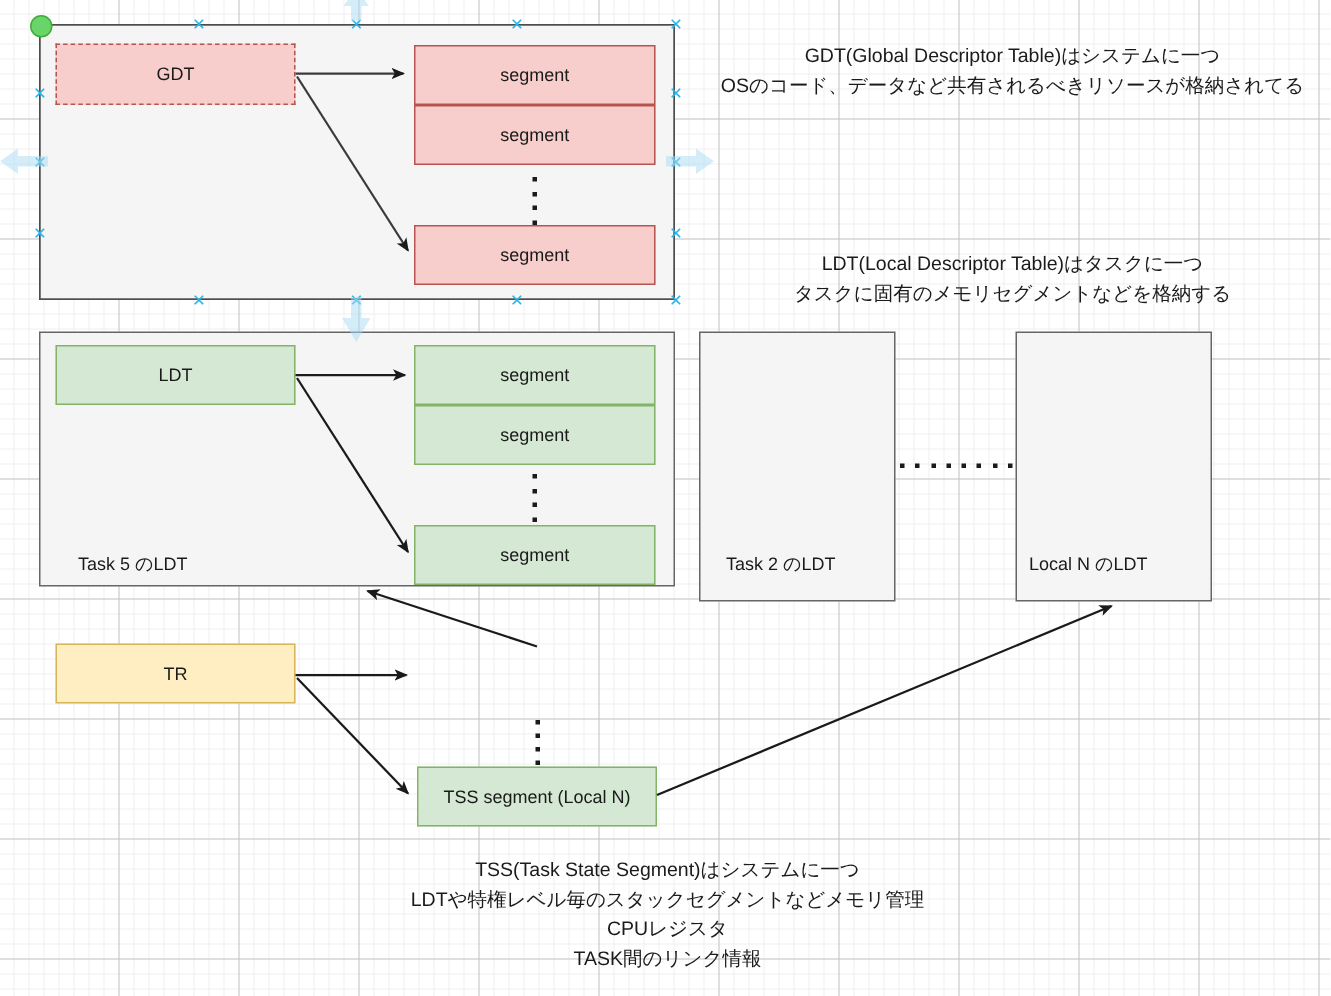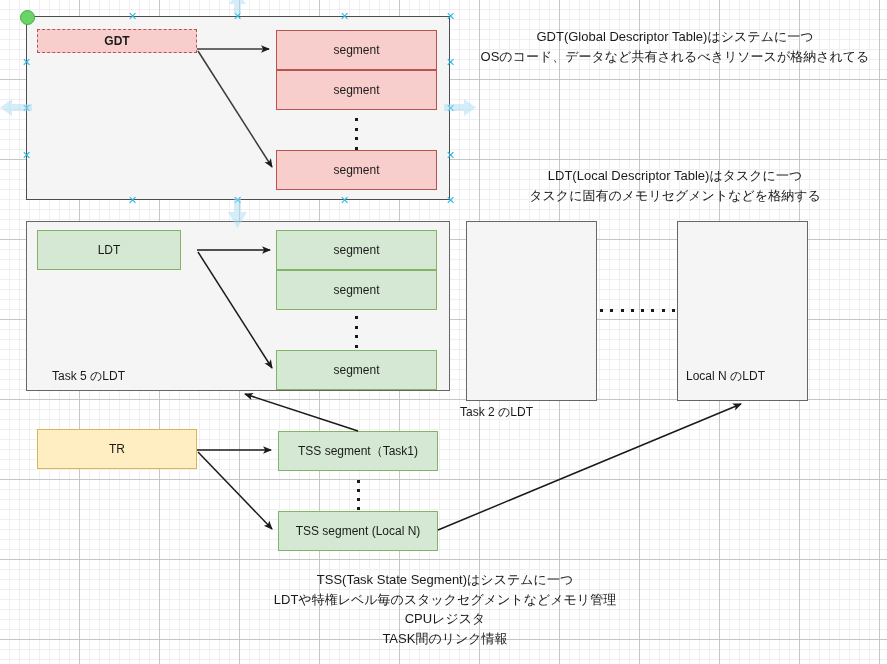--- a/index.html
+++ b/index.html
@@ -153,21 +153,21 @@
     background: #1a1a1a;
   }
 </style>
 </head>
 <body>
 
 <div id="canvas">
 
   <div class="shape container-box" style="left:26px; top:16px; width:424px; height:184px;"></div>
 
-  <div class="shape pink-dashed" style="left:37px; top:29px; width:160px; height:24px;font-weight:bold;">
+  <div class="shape pink-dashed" style="left:37px; top:29px; width:160px; height:41px;">
     <span>GDT</span>
   </div>
 
   <div class="shape pink-fill" style="left:276px; top:30px; width:161px; height:40px;">
     <span>segment</span>
   </div>
   <div class="shape pink-fill" style="left:276px; top:70px; width:161px; height:40px;">
     <span>segment</span>
   </div>
   <div class="vdots" style="left:355px; top:118px; height:32px;">
@@ -175,21 +175,21 @@
       <i></i>
       <i></i>
       <i></i>
   </div>
   <div class="shape pink-fill" style="left:276px; top:150px; width:161px; height:40px;">
     <span>segment</span>
   </div>
 
   <div class="shape container-box" style="left:26px; top:221px; width:424px; height:170px;"></div>
 
-  <div class="shape green-fill" style="left:37px; top:230px; width:144px; height:40px;text-align:right;">
+  <div class="shape green-fill" style="left:37px; top:230px; width:160px; height:40px;text-align:right;">
     <span>LDT</span>
   </div>
 
   <div class="shape green-fill" style="left:276px; top:230px; width:161px; height:40px;">
     <span>segment</span>
   </div>
   <div class="shape green-fill" style="left:276px; top:270px; width:161px; height:40px;">
     <span>segment</span>
   </div>
   <div class="vdots" style="left:355px; top:316px; height:32px;">
@@ -198,43 +198,40 @@
       <i></i>
       <i></i>
   </div>
   <div class="shape green-fill" style="left:276px; top:350px; width:161px; height:40px;">
     <span>segment</span>
   </div>
 
   <div class="container-label" style="left:52px; top:368px;">Task 5 のLDT</div>
 
   <div class="shape container-box" style="left:466px; top:221px; width:131px; height:180px;"></div>
-  <div class="container-label" style="left:460px; top:368px;margin-top:36px;">Task 2 のLDT</div>
+  <div class="container-label" style="left:484px; top:368px;">Task 2 のLDT</div>
 
   <div class="hdots" style="left:600px; top:309px; width:75px;">
     <i></i>
       <i></i>
       <i></i>
       <i></i>
       <i></i>
       <i></i>
       <i></i>
       <i></i>
   </div>
 
   <div class="shape container-box" style="left:677px; top:221px; width:131px; height:180px;"></div>
   <div class="container-label" style="left:686px; top:368px;">Local N のLDT</div>
 
   <div class="shape yellow-fill" style="left:37px; top:429px; width:160px; height:40px;">
     <span>TR</span>
   </div>
 
-  <div class="shape green-fill" style="left:278px; top:431px; width:160px; height:40px;">
-    <span>TSS segment（Task1)</span>
-  </div>
   <div class="vdots" style="left:357px; top:480px; height:30px;">
     <i></i>
       <i></i>
       <i></i>
       <i></i>
   </div>
   <div class="shape green-fill" style="left:278px; top:511px; width:160px; height:40px;">
     <span>TSS segment (Local N)</span>
   </div>
 

